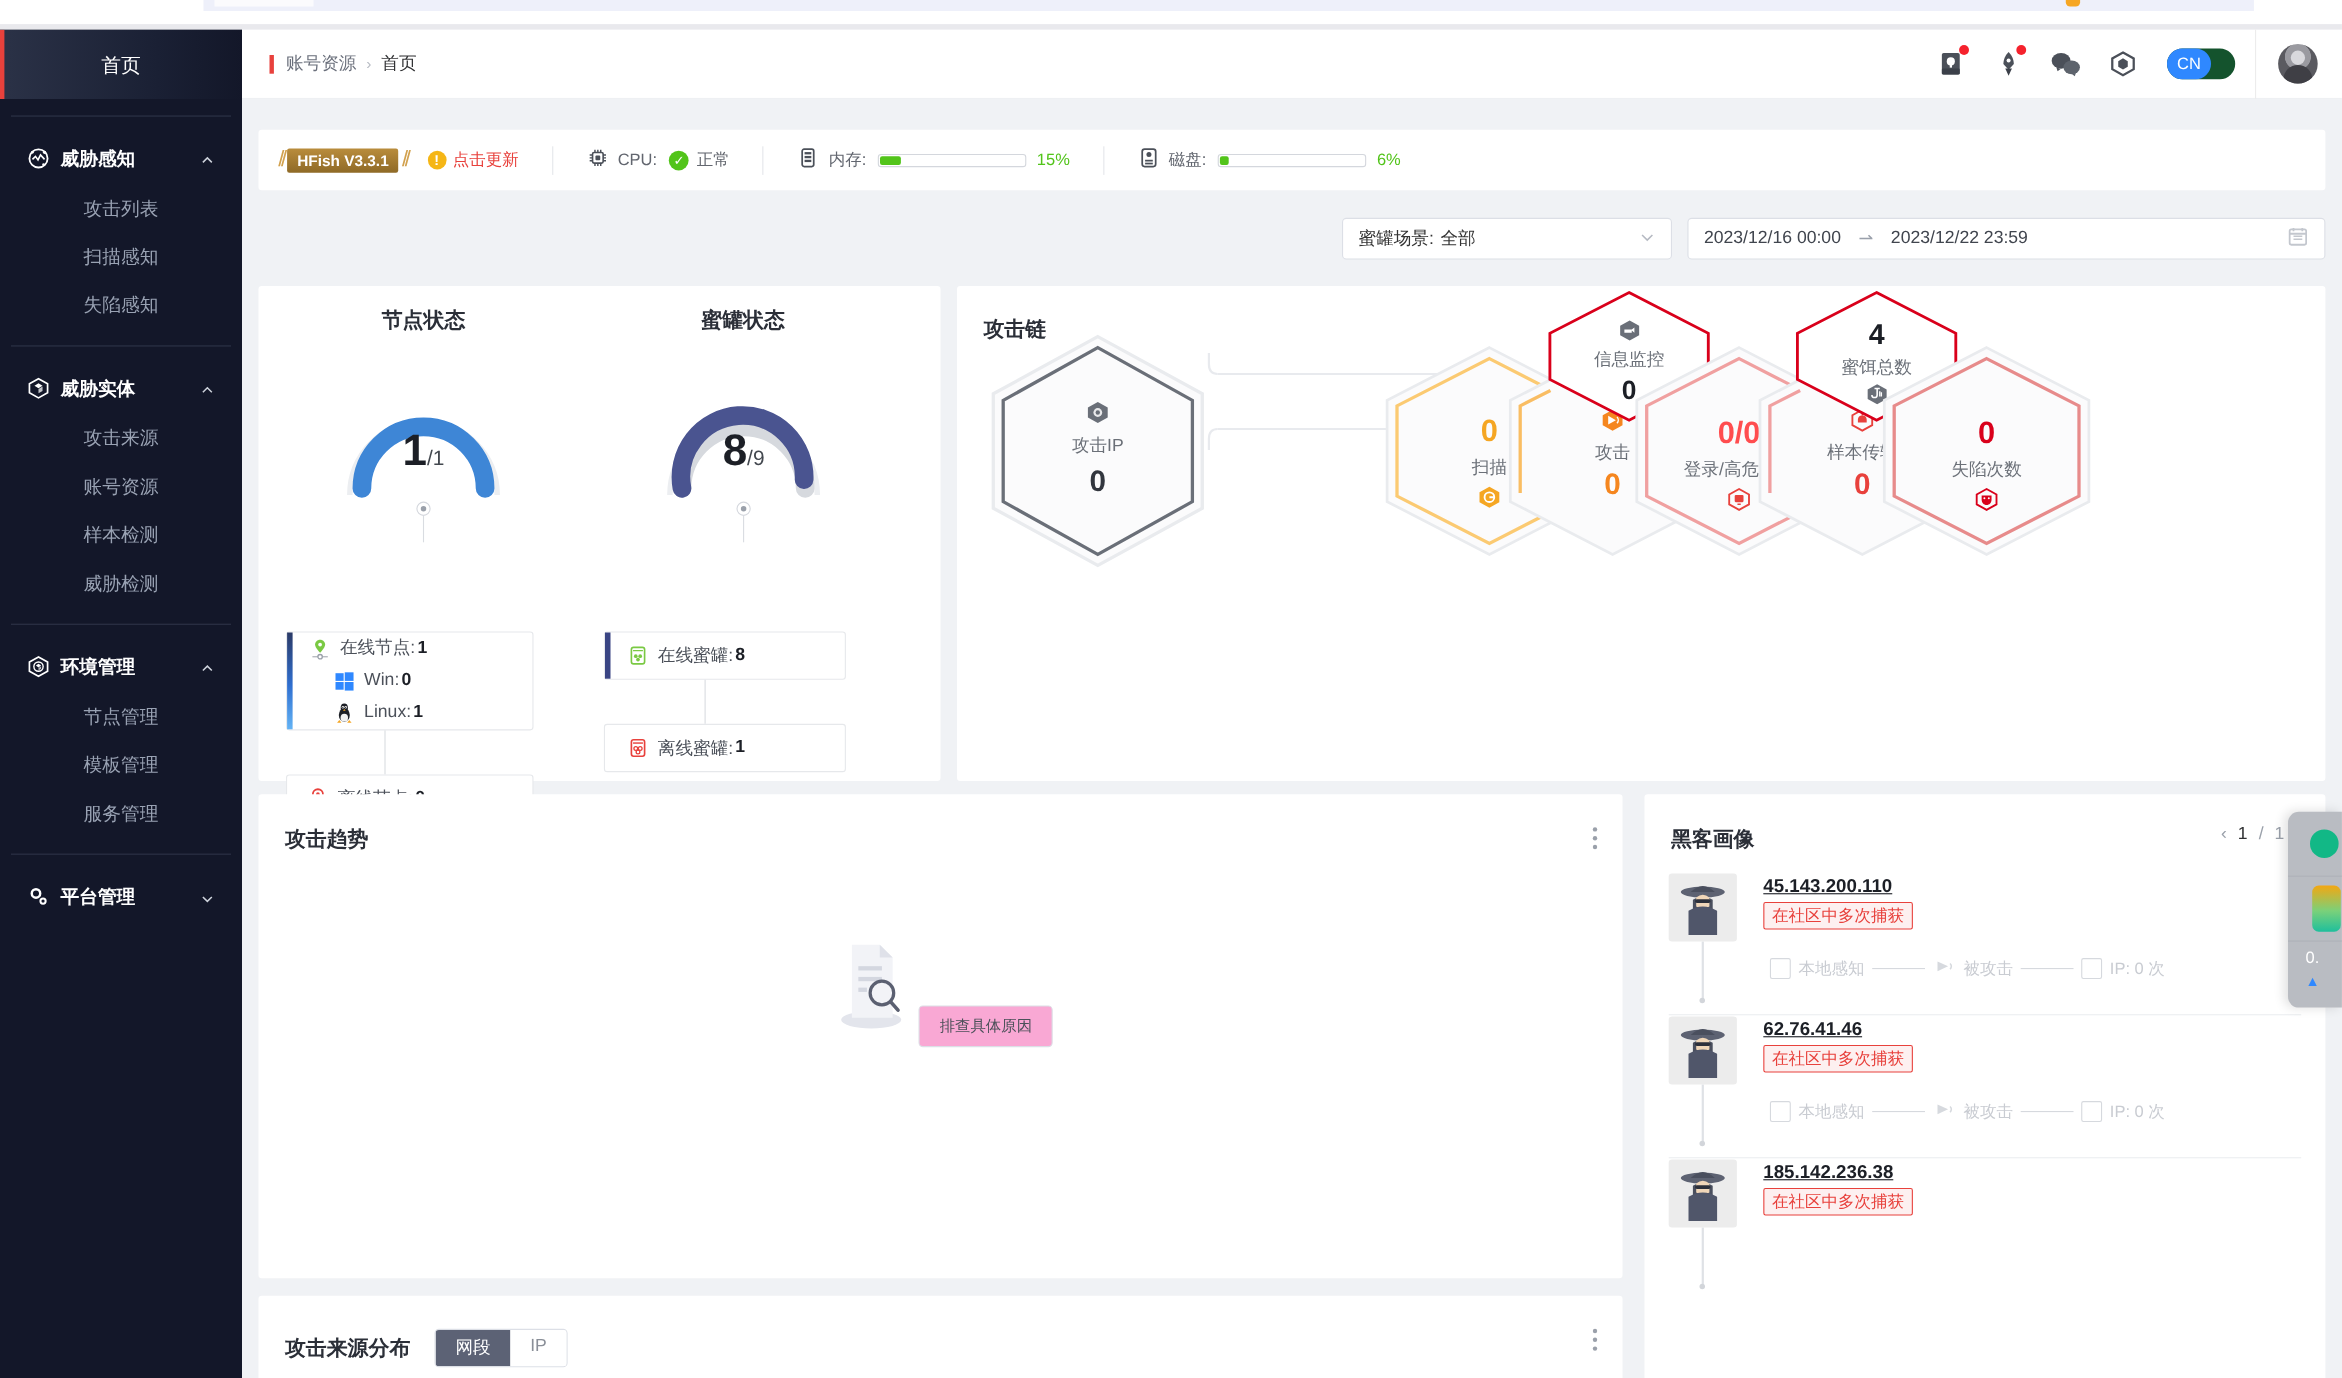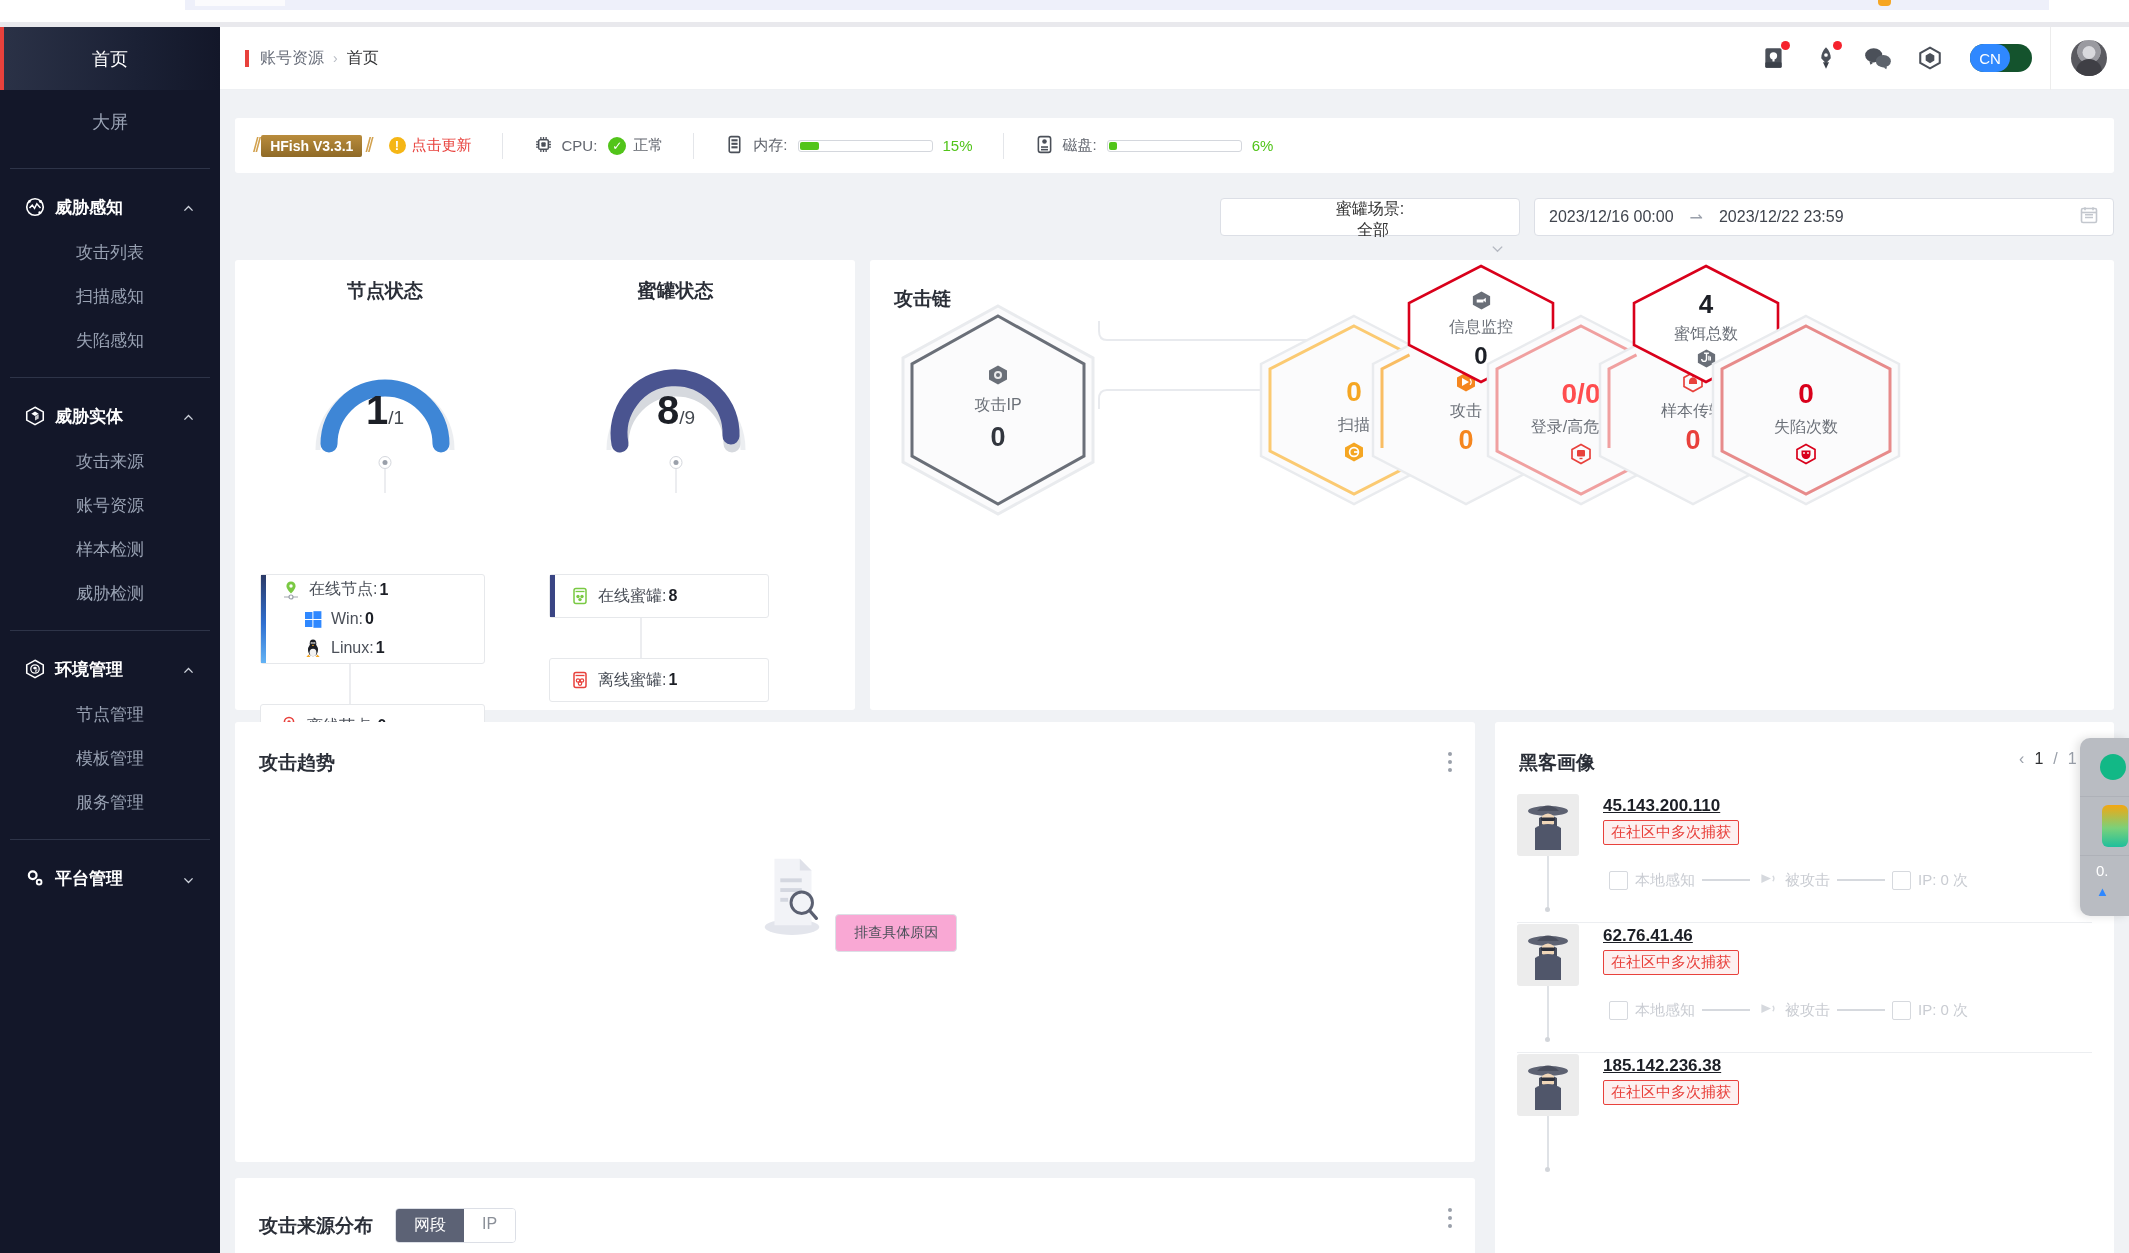--- a/index.html
+++ b/index.html
@@ -169,21 +169,21 @@
     position: relative; overflow: hidden;
   }
   .bar-fill { position: absolute; left: 1px; top: 1px; bottom: 1px; background: #52c41a; border-radius: 2px; }
   .pct { color: #52c41a; font-size: 15px; }
 
   
   #filters { position: absolute; right: 15px; top: 198px; display: flex; align-items: center; }
   #scene-select {
     width: 300px; height: 38px; background: #fff; border: 1px solid #dcdfe6;
     border-radius: 4px; display: flex; align-items: center; padding: 0 14px;
-    font-size: 16px; color: #333; cursor: pointer; position: relative; flex-direction: column;
+    font-size: 16px; color: #333; cursor: pointer; position: relative;
   }
   #scene-select .chev { margin-left: auto; color: #b5b9c2; font-size: 13px; }
   #date-range {
     width: 580px; height: 38px; background: #fff; border: 1px solid #dcdfe6;
     border-radius: 4px; display: flex; align-items: center; padding: 0 14px;
     font-size: 16px; color: #40454e; margin-left: 14px; cursor: pointer;
   }
   #date-range .arrow { margin: 0 16px; color: #9aa0ab; }
   #date-range .cal { margin-left: auto; color: #b5b9c2; }
 
@@ -328,23 +328,20 @@
   <div class="tab-pill"></div>
   <div class="omni-dot"></div>
 </div>
 <div id="chrome-gap"></div>
 
 <div id="sidebar">
 
 
   <div class="nav-top-item active">
     <span>首页</span>
-  </div>
-  <div class="nav-top-item">
-    <span>大屏</span>
   </div>
 
   <div class="nav-divider"></div>
 
   <div class="nav-group-head">
     <span class="gicon">
       <svg viewBox="0 0 24 24" width="22" height="22">
           <circle cx="12" cy="12" r="9" fill="none" stroke="#fff" stroke-width="1.8"></circle>
           <path d="M6 13 l3-3 2.5 3.5 2.5-5 4 4.5" fill="none" stroke="#fff" stroke-width="1.6"></path>
           <circle cx="18" cy="6" r="1.6" fill="#fff"></circle>

